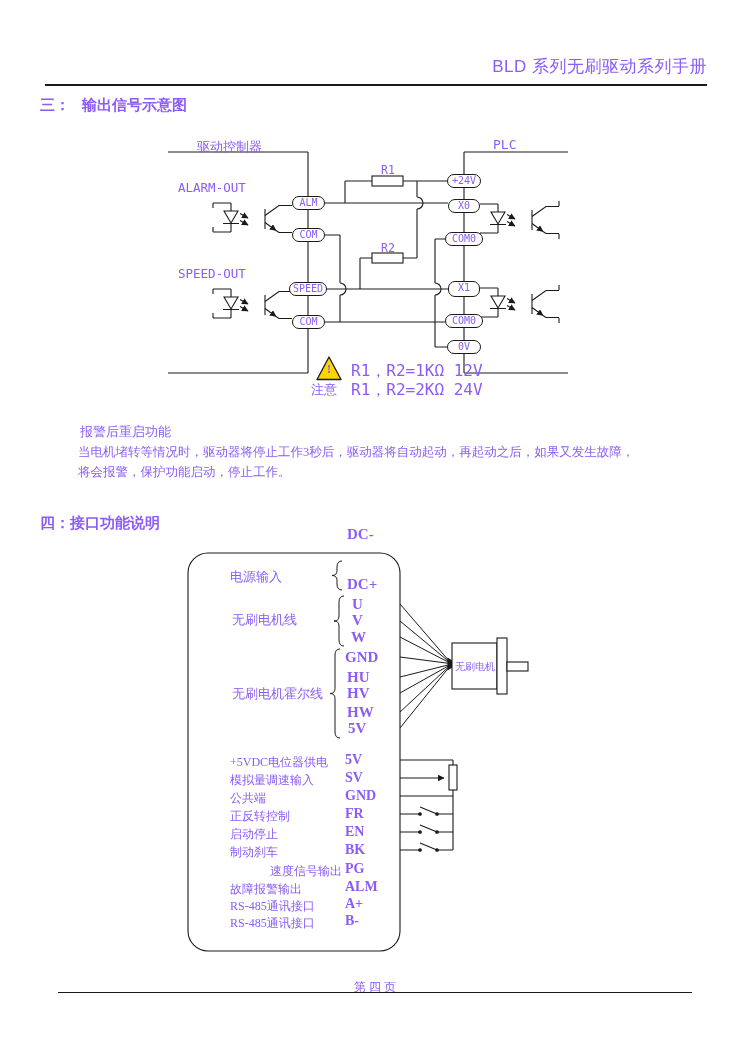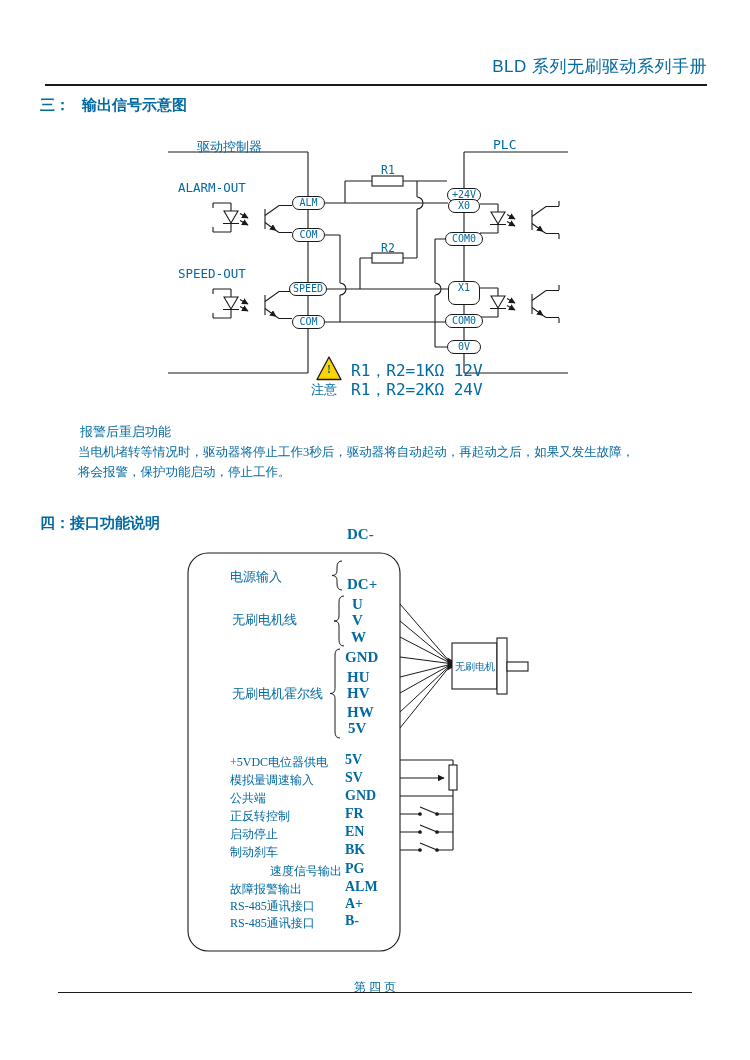--- a/index.html
+++ b/index.html
@@ -1,17 +1,17 @@
 <!DOCTYPE html>
 <html><head>
 <meta charset="utf-8">
 <style>
   html,body{margin:0;padding:0;background:#fff;}
   #page{position:relative;width:750px;height:1060px;background:#ffffff;overflow:hidden;
-        font-family:"Liberation Serif",serif;color:#0369a1;}
+        font-family:"Liberation Serif",serif;color:#8b5cf6;}
   #wires{position:absolute;left:0;top:0;z-index:1;}
   .abs{position:absolute;white-space:nowrap;z-index:2;}
   .mono{font-family:"DejaVu Sans Mono",monospace;}
   .title{font-family:"Liberation Sans",sans-serif;font-size:17px;letter-spacing:.5px;}
   .h2{font-size:15px;font-weight:bold;}
   .term{position:absolute;z-index:2;box-sizing:border-box;border:1.2px solid #1a1a1a;border-radius:7px;
         background:#fff;font:10px/11.5px "DejaVu Sans Mono",monospace;text-align:center;}
   .pin-lg{font-size:15px;font-weight:bold;font-family:"Liberation Serif",serif;}
   .pin-md{font-size:14px;font-weight:bold;font-family:"Liberation Serif",serif;}
   .lbl{font-size:12px;}
@@ -136,24 +136,24 @@
   <div class="abs mono lbl13" style="left:493px;top:137px;">PLC</div>
   <div class="abs mono" style="left:178px;top:180px;font-size:12.5px;">ALARM-OUT</div>
   <div class="abs mono" style="left:178px;top:266px;font-size:12.5px;">SPEED-OUT</div>
   <div class="abs mono" style="left:381px;top:163px;font-size:11.5px;">R1</div>
   <div class="abs mono" style="left:381px;top:241px;font-size:11.5px;">R2</div>
 
   <div class="term" style="left:292px;top:196px;width:33px;height:14px;">ALM</div>
   <div class="term" style="left:292px;top:228px;width:33px;height:14px;">COM</div>
   <div class="term" style="left:289px;top:282px;width:38px;height:14px;">SPEED</div>
   <div class="term" style="left:292px;top:315px;width:33px;height:14px;">COM</div>
-  <div class="term" style="left:447px;top:174px;width:34px;height:14px;margin-top:14px;">+24V</div>
+  <div class="term" style="left:447px;top:174px;width:34px;height:14px;">+24V</div>
   <div class="term" style="left:448px;top:199px;width:32px;height:14px;">X0</div>
   <div class="term" style="left:445px;top:232px;width:38px;height:14px;">COM0</div>
-  <div class="term" style="left:448px;top:281px;width:32px;height:24px;">X1</div>
+  <div class="term" style="left:448px;top:281px;width:32px;height:16px;">X1</div>
   <div class="term" style="left:445px;top:314px;width:38px;height:14px;">COM0</div>
   <div class="term" style="left:447px;top:340px;width:34px;height:14px;">0V</div>
 
   <div class="abs" style="left:324px;top:362px;width:10px;text-align:center;font-size:12px;font-weight:bold;">!</div>
   <div class="abs lbl13" style="left:311px;top:381px;">注意</div>
   <div class="abs mono note" style="left:351px;top:361px;">R1，R2=1KΩ  12V</div>
   <div class="abs mono note" style="left:351px;top:380px;">R1，R2=2KΩ  24V</div>
 
   <div class="abs lbl13" style="left:80px;top:423px;">报警后重启功能</div>
   <div class="abs para" style="left:78px;top:444px;">当电机堵转等情况时，驱动器将停止工作3秒后，驱动器将自动起动，再起动之后，如果又发生故障，</div>

